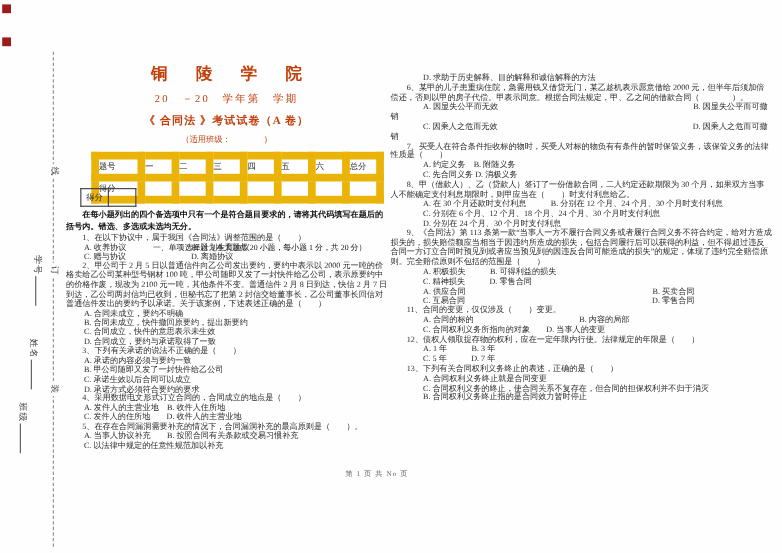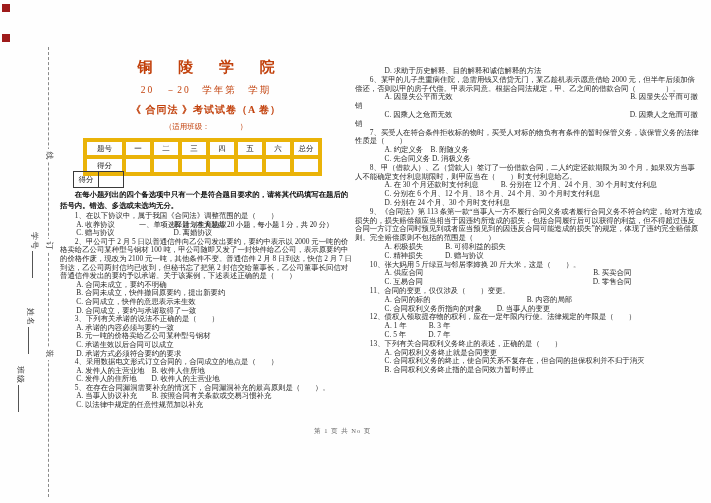--- a/index.html
+++ b/index.html
@@ -24,21 +24,21 @@
   
   .header{position:absolute;left:58px;top:58px;width:296px;text-align:center;color:#c2410c;}
   .school{font-size:15px;font-weight:bold;letter-spacing:11px;padding-left:11px;}
   .term{font-size:9.5px;font-weight:normal;letter-spacing:2px;margin-top:7px;}
   .title{font-size:10px;font-weight:bold;letter-spacing:1px;margin-top:6px;}
   .classline{font-size:7.5px;margin-top:5px;}
 
   
   table{border-collapse:collapse;}
   .score-table{position:absolute;left:83px;top:138px;}
-  .score-table td{border:4px solid #eab308;width:24px;height:13px;text-align:center;
+  .score-table td{border:7px solid #eab308;width:24px;height:13px;
                   font-size:7.5px;padding:0;color:#222;}
   .score-table td.first{width:35px;}
   .score-box{position:absolute;left:73px;top:171px;}
   .score-box td{border:1px solid #3a3a3a;width:24px;height:15px;text-align:center;
                 font-size:7.5px;padding:0;color:#222;}
 
   
   .sec-title{position:absolute;left:139px;top:177px;width:216px;font-size:7.2px;
              font-weight:normal;color:#111;line-height:9px;margin-top:44px;}
   .intro{position:absolute;left:60px;top:190px;width:293px;font-size:7.4px;font-weight:bold;
@@ -125,21 +125,21 @@
       <div class="question">
         <div class="stem">2、甲公司于 2 月 5 日以普通信件向乙公司发出要约，要约中表示以 2000 元一吨的价格卖给乙公司某种型号钢材 100 吨，甲公司随即又发了一封快件给乙公司，表示原要约中的价格作废，现改为 2100 元一吨，其他条件不变。普通信件 2 月 8 日到达，快信 2 月 7 日到达，乙公司两封信均已收到，但秘书忘了把第 2 封信交给董事长，乙公司董事长回信对普通信件发出的要约予以承诺。关于该案例，下述表述正确的是（　　）</div>
         <div class="opt">A. 合同未成立，要约不明确</div>
         <div class="opt">B. 合同未成立，快件撤回原要约，提出新要约</div>
         <div class="opt">C. 合同成立，快件的意思表示未生效</div>
         <div class="opt">D. 合同成立，要约与承诺取得了一致</div>
       </div>
       <div class="question">
         <div class="stem">3、下列有关承诺的说法不正确的是（　　）</div>
         <div class="opt">A. 承诺的内容必须与要约一致</div>
-        <div class="opt">B. 元一吨的价格卖给乙公司某种型号钢材</div>
+        <div class="opt">B. 甲公司随即又发了一封快件给乙公司</div>
         <div class="opt">C. 承诺生效以后合同可以成立</div>
         <div class="opt">D. 承诺方式必须符合要约的要求</div>
       </div>
       <div class="question">
         <div class="stem">4、采用数据电文形式订立合同的，合同成立的地点是（　　）</div>
         <div class="opt">A. 发件人的主营业地　B. 收件人住所地</div>
         <div class="opt">C. 发件人的住所地　　D. 收件人的主营业地</div>
       </div>
       <div class="question">
         <div class="stem">5、在存在合同漏洞需要补充的情况下，合同漏洞补充的最高原则是（　　）。</div>
@@ -163,24 +163,23 @@
         </div>
         <div class="question">
           <div class="stem">8、甲（借款人）、乙（贷款人）签订了一份借款合同，二人约定还款期限为 30 个月，如果双方当事人不能确定支付利息期限时，则甲应当在（　　）时支付利息给乙。</div>
           <div class="opt">A. 在 30 个月还款时支付利息　　　B. 分别在 12 个月、24 个月、30 个月时支付利息</div>
           <div class="opt">C. 分别在 6 个月、12 个月、18 个月、24 个月、30 个月时支付利息</div>
           <div class="opt">D. 分别在 24 个月、30 个月时支付利息</div>
         </div>
         <div class="question">
           <div class="stem">9、《合同法》第 113 条第一款“当事人一方不履行合同义务或者履行合同义务不符合约定，给对方造成损失的，损失赔偿额应当相当于因违约所造成的损失，包括合同履行后可以获得的利益，但不得超过违反合同一方订立合同时预见到或者应当预见到的因违反合同可能造成的损失”的规定，体现了违约完全赔偿原则。完全赔偿原则不包括的范围是（　　）</div>
           <div class="opt">A. 积极损失　　　B. 可得利益的损失</div>
-          <div class="opt">C. 精神损失　　　D. 赠与协议</div>
-        </div>
-        <div class="question">
-          <div class="stem">10、张大妈用 5 斤绿豆与邻居李婶换 20 斤大米，这是（　　）。</div>
+          <div class="opt">C. 精神损失　　　D. 零售合同</div>
+        </div>
+        <div class="question">
           <div class="opt">A. 供应合同　　　　　　　　　　　　　　　　　　　　　　　B. 买卖合同</div>
           <div class="opt">C. 互易合同　　　　　　　　　　　　　　　　　　　　　　　D. 零售合同</div>
         </div>
         <div class="question">
           <div class="stem">11、合同的变更，仅仅涉及（　　）变更。</div>
           <div class="opt">A. 合同的标的　　　　　　　　　　　　　B. 内容的局部</div>
           <div class="opt">C. 合同权利义务所指向的对象　　D. 当事人的变更</div>
         </div>
         <div class="question">
           <div class="stem">12、债权人领取提存物的权利，应在一定年限内行使。法律规定的年限是（　　）</div>

